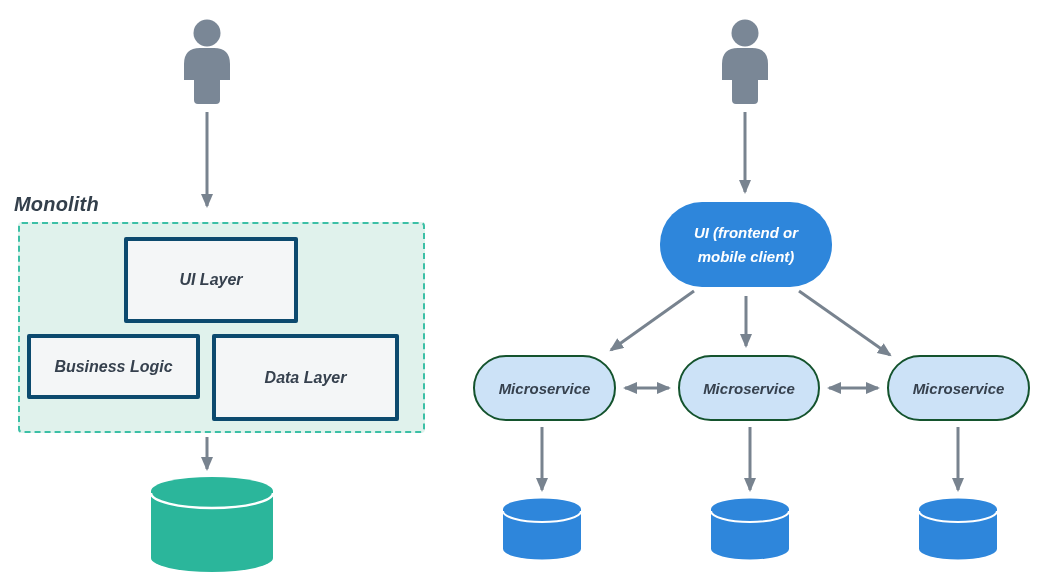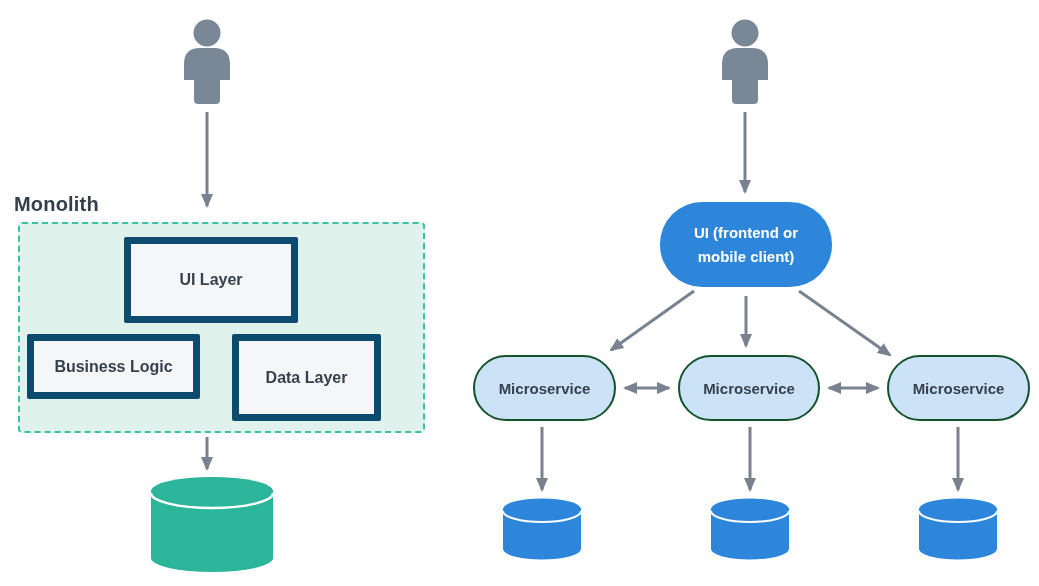--- a/index.html
+++ b/index.html
@@ -5,42 +5,42 @@
   html,body{margin:0;padding:0;background:#ffffff;}
   *{box-sizing:border-box;}
   .canvas{
     position:relative;
     width:1039px;height:586px;
     background:#ffffff;
     font-family:"Liberation Sans", sans-serif;
     overflow:hidden;
   }
   .graphics{position:absolute;left:0;top:0;width:1039px;height:586px;}
-  .abs{position:absolute;}
+  .abs{position:absolute;font-style:italic;}
   .monolith-label{
     left:14px;top:193px;
     font-size:20px;font-weight:600;color:#333F4B;
     letter-spacing:.2px;
   }
   .monolith-box{
     left:18px;top:222px;width:407px;height:211px;
     background:#E0F2EC;
     border:2px dashed #3CC0A6;
     border-radius:4px;
   }
   .layer-box{
     background:#F4F6F7;
-    border:7px solid #0c4a6e;
+    border:4px solid #0c4a6e;
     border-radius:2px;
     display:flex;align-items:center;justify-content:center;
     font-size:16px;font-weight:600;color:#36414E;
   }
   .layer-ui{left:124px;top:237px;width:174px;height:86px;}
   .layer-bl{left:27px;top:334px;width:173px;height:65px;}
-  .layer-dl{left:212px;top:334px;width:149px;height:87px;margin-left:20px;}
+  .layer-dl{left:212px;top:334px;width:187px;height:87px;}
   .ui-node{
     left:660px;top:202px;width:172px;height:85px;
     background:#2E86DB;border-radius:42px;
     display:flex;align-items:center;justify-content:center;
     text-align:center;color:#ffffff;
     font-size:15px;font-weight:700;line-height:1.55;
     padding:0 26px;
   }
   .ms-node{
     height:66px;top:355px;

